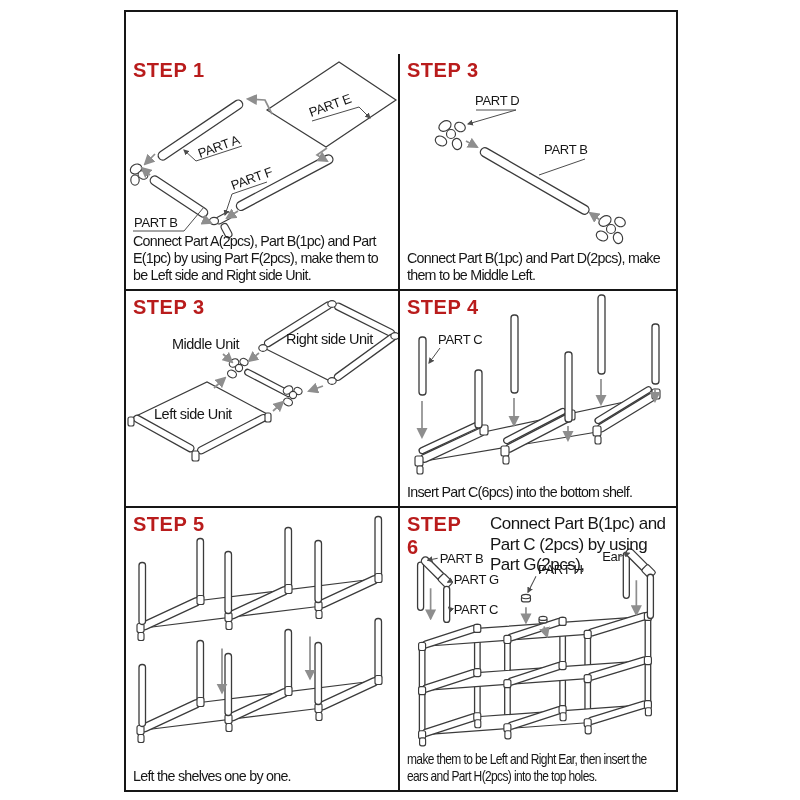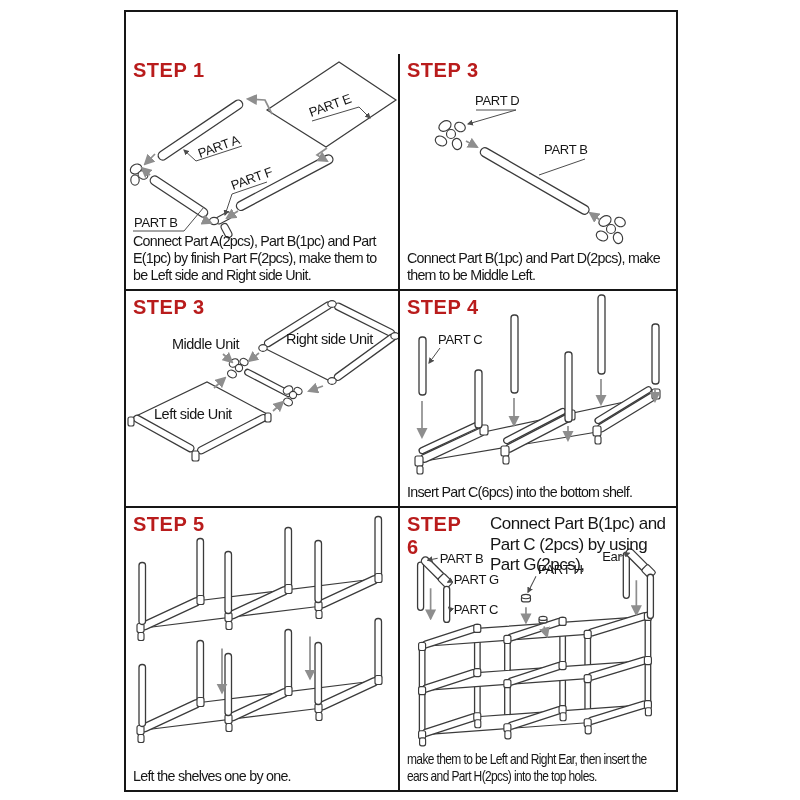--- a/index.html
+++ b/index.html
@@ -96,21 +96,21 @@
       </g>
       <g>
         <polyline class="lead" points="141,128 106,140 99,161" marker-end="url(#k1)"></polyline>
         <text class="lbl" transform="translate(107,136) rotate(-20)">PART F</text>
       </g>
       <g>
         <polyline class="lead" points="7,177 58,177 78,153"></polyline>
         <text class="lbl" x="8" y="173">PART B</text>
       </g>
     </svg>
-    <p class="caption">Connect Part A(2pcs), Part B(1pc) and Part E(1pc) by finish Part F(2pcs), make them to be Left side and Right side Unit.</p>
+    <p class="caption">Connect Part A(2pcs), Part B(1pc) and Part E(1pc) by using Part F(2pcs), make them to be Left side and Right side Unit.</p>
    </section>
 
    <section class="panel p2">
     <h2 class="step-title">STEP 3</h2>
     <svg class="diagram" viewBox="0 0 272 235">
       <defs>
         <marker id="g2" viewBox="0 0 8 8" refX="6.5" refY="4" markerWidth="6.5" markerHeight="6.5" orient="auto">
                 <path d="M0,0L8,4L0,8Z" fill="#8e8e8e"></path>
               </marker>
         <marker id="k2" viewBox="0 0 8 8" refX="6.5" refY="4" markerWidth="6" markerHeight="6" orient="auto">

